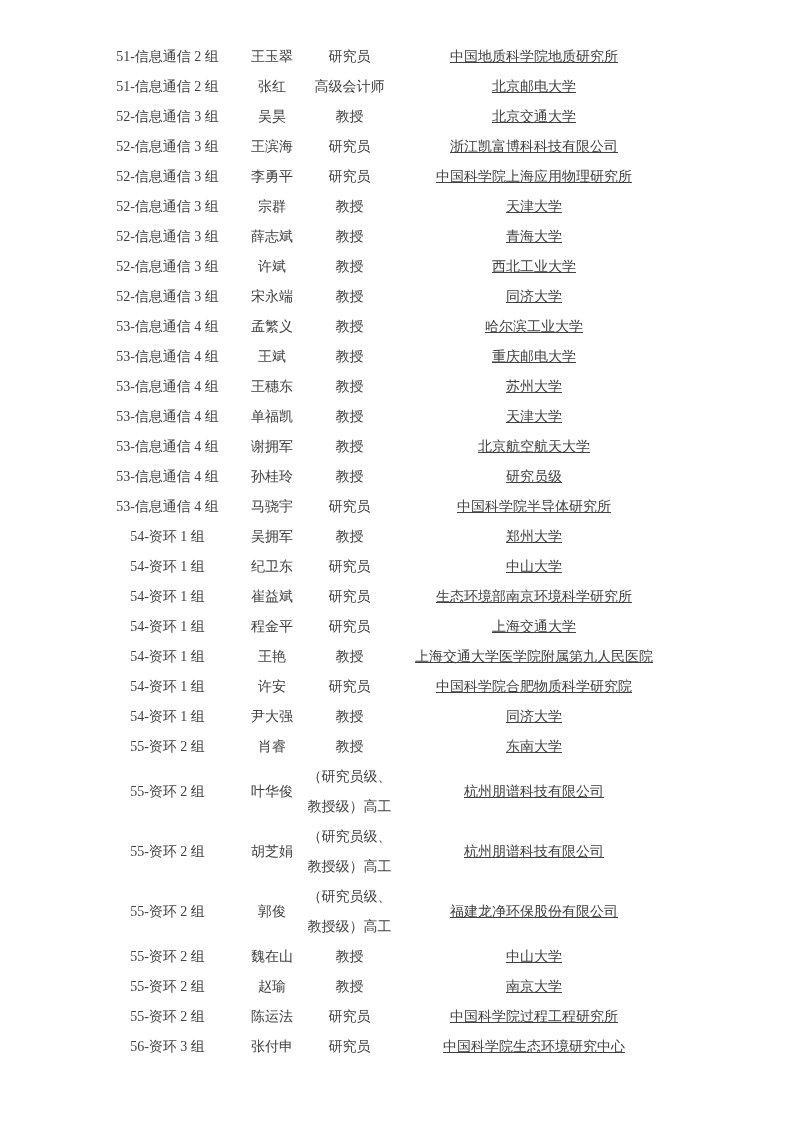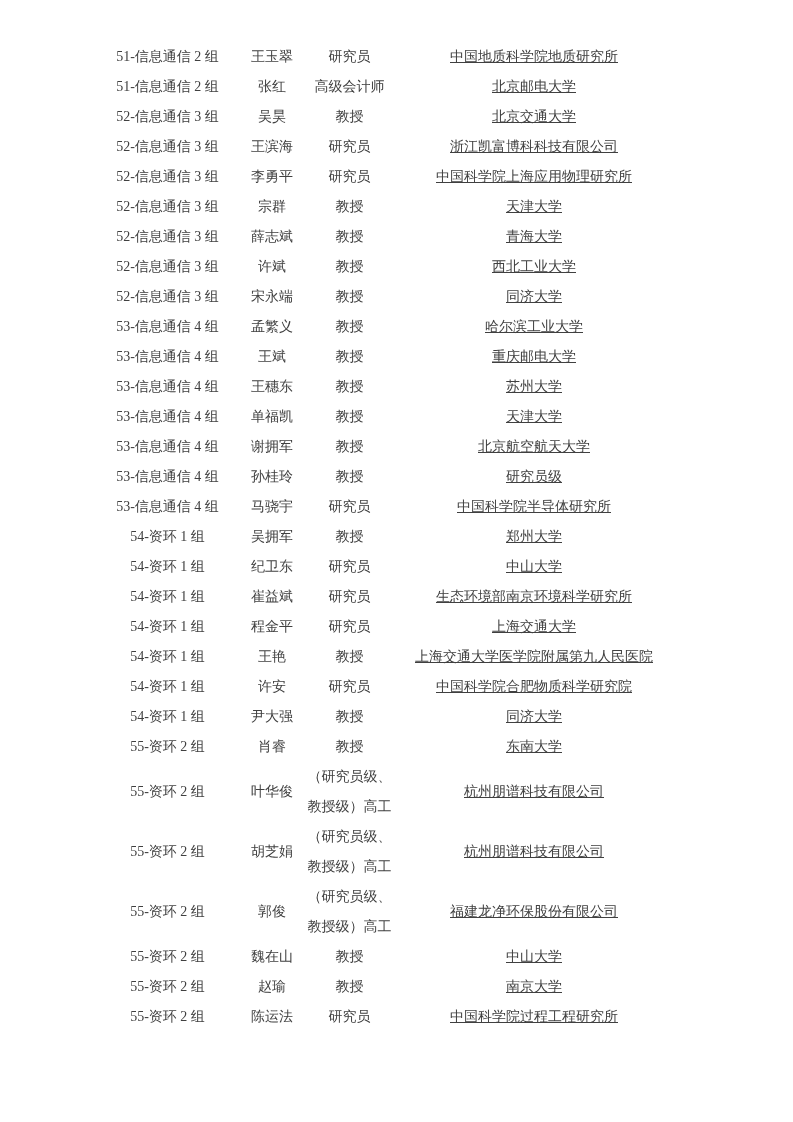--- a/index.html
+++ b/index.html
@@ -228,15 +228,21 @@
           <td class="c1">赵瑜</td>
           <td class="c2">教授</td>
           <td class="c3">南京大学</td>
         </tr>
         <tr>
           <td class="c0">55-资环 2 组</td>
           <td class="c1">陈运法</td>
           <td class="c2">研究员</td>
           <td class="c3">中国科学院过程工程研究所</td>
         </tr>
+        <tr>
+          <td class="c0">56-资环 3 组</td>
+          <td class="c1">张付申</td>
+          <td class="c2">研究员</td>
+          <td class="c3">中国科学院生态环境研究中心</td>
+        </tr>
       </tbody>
   </table>
 </div>
 
 </body></html>

